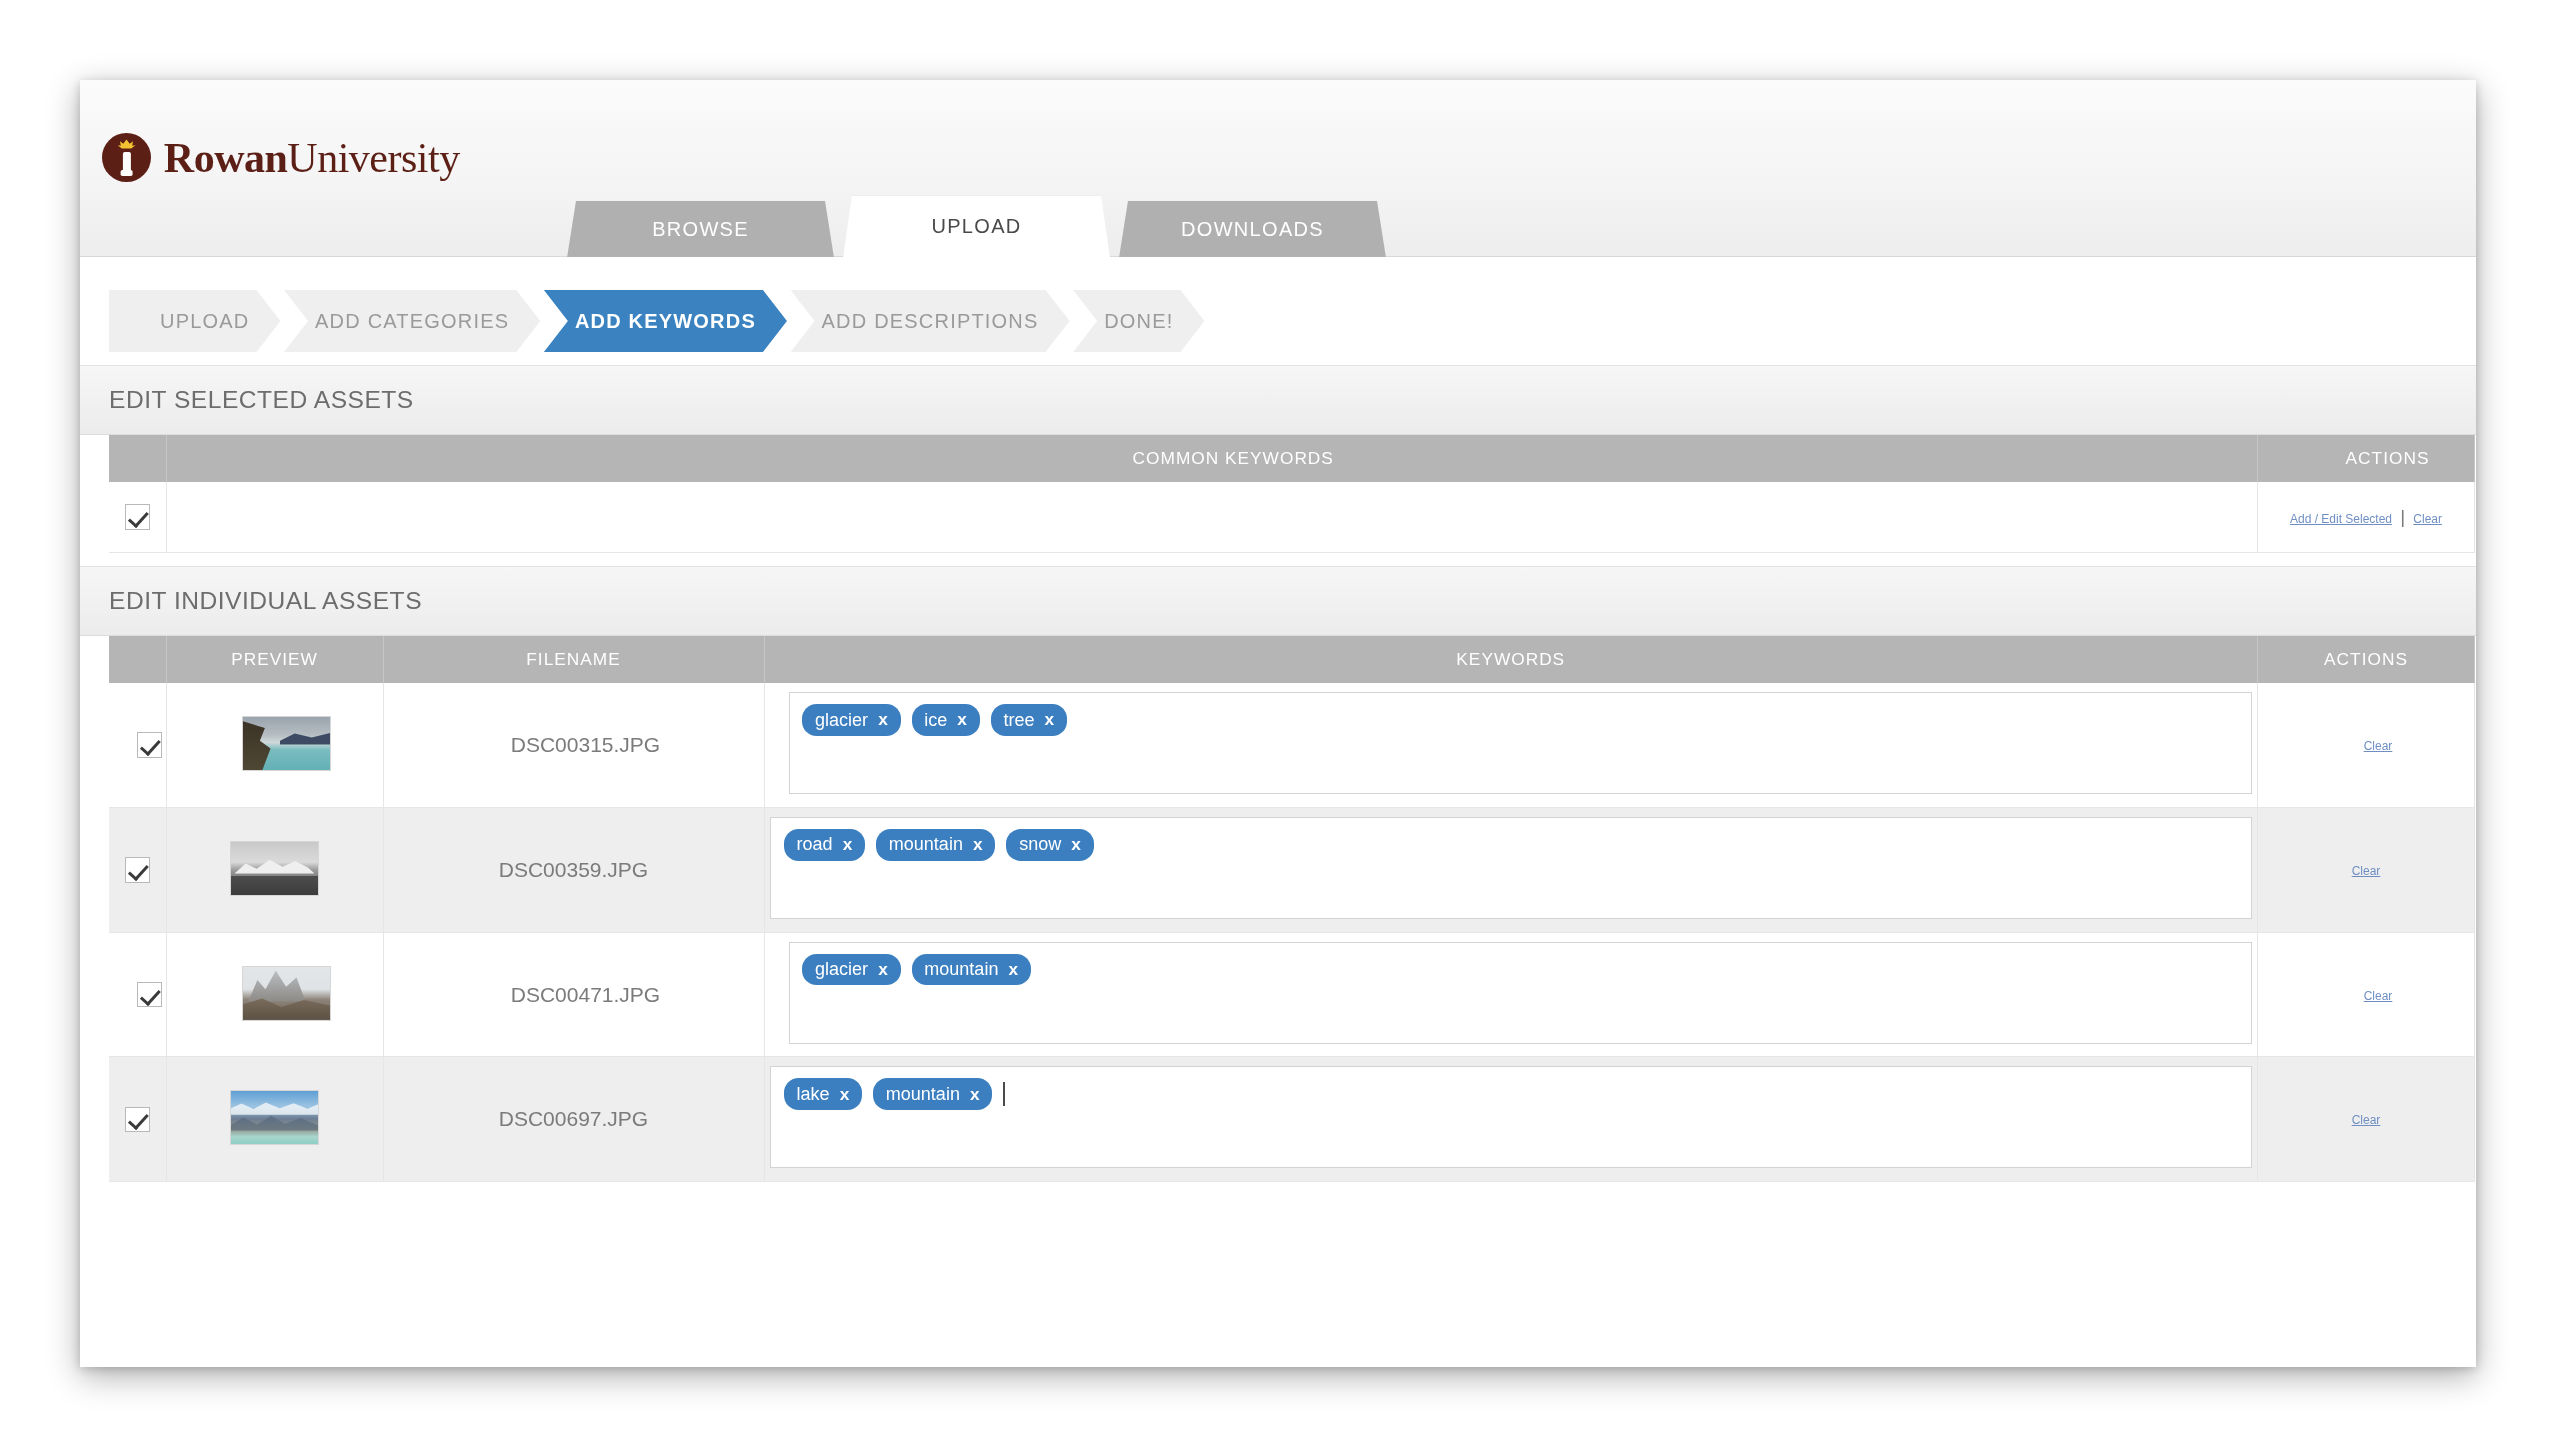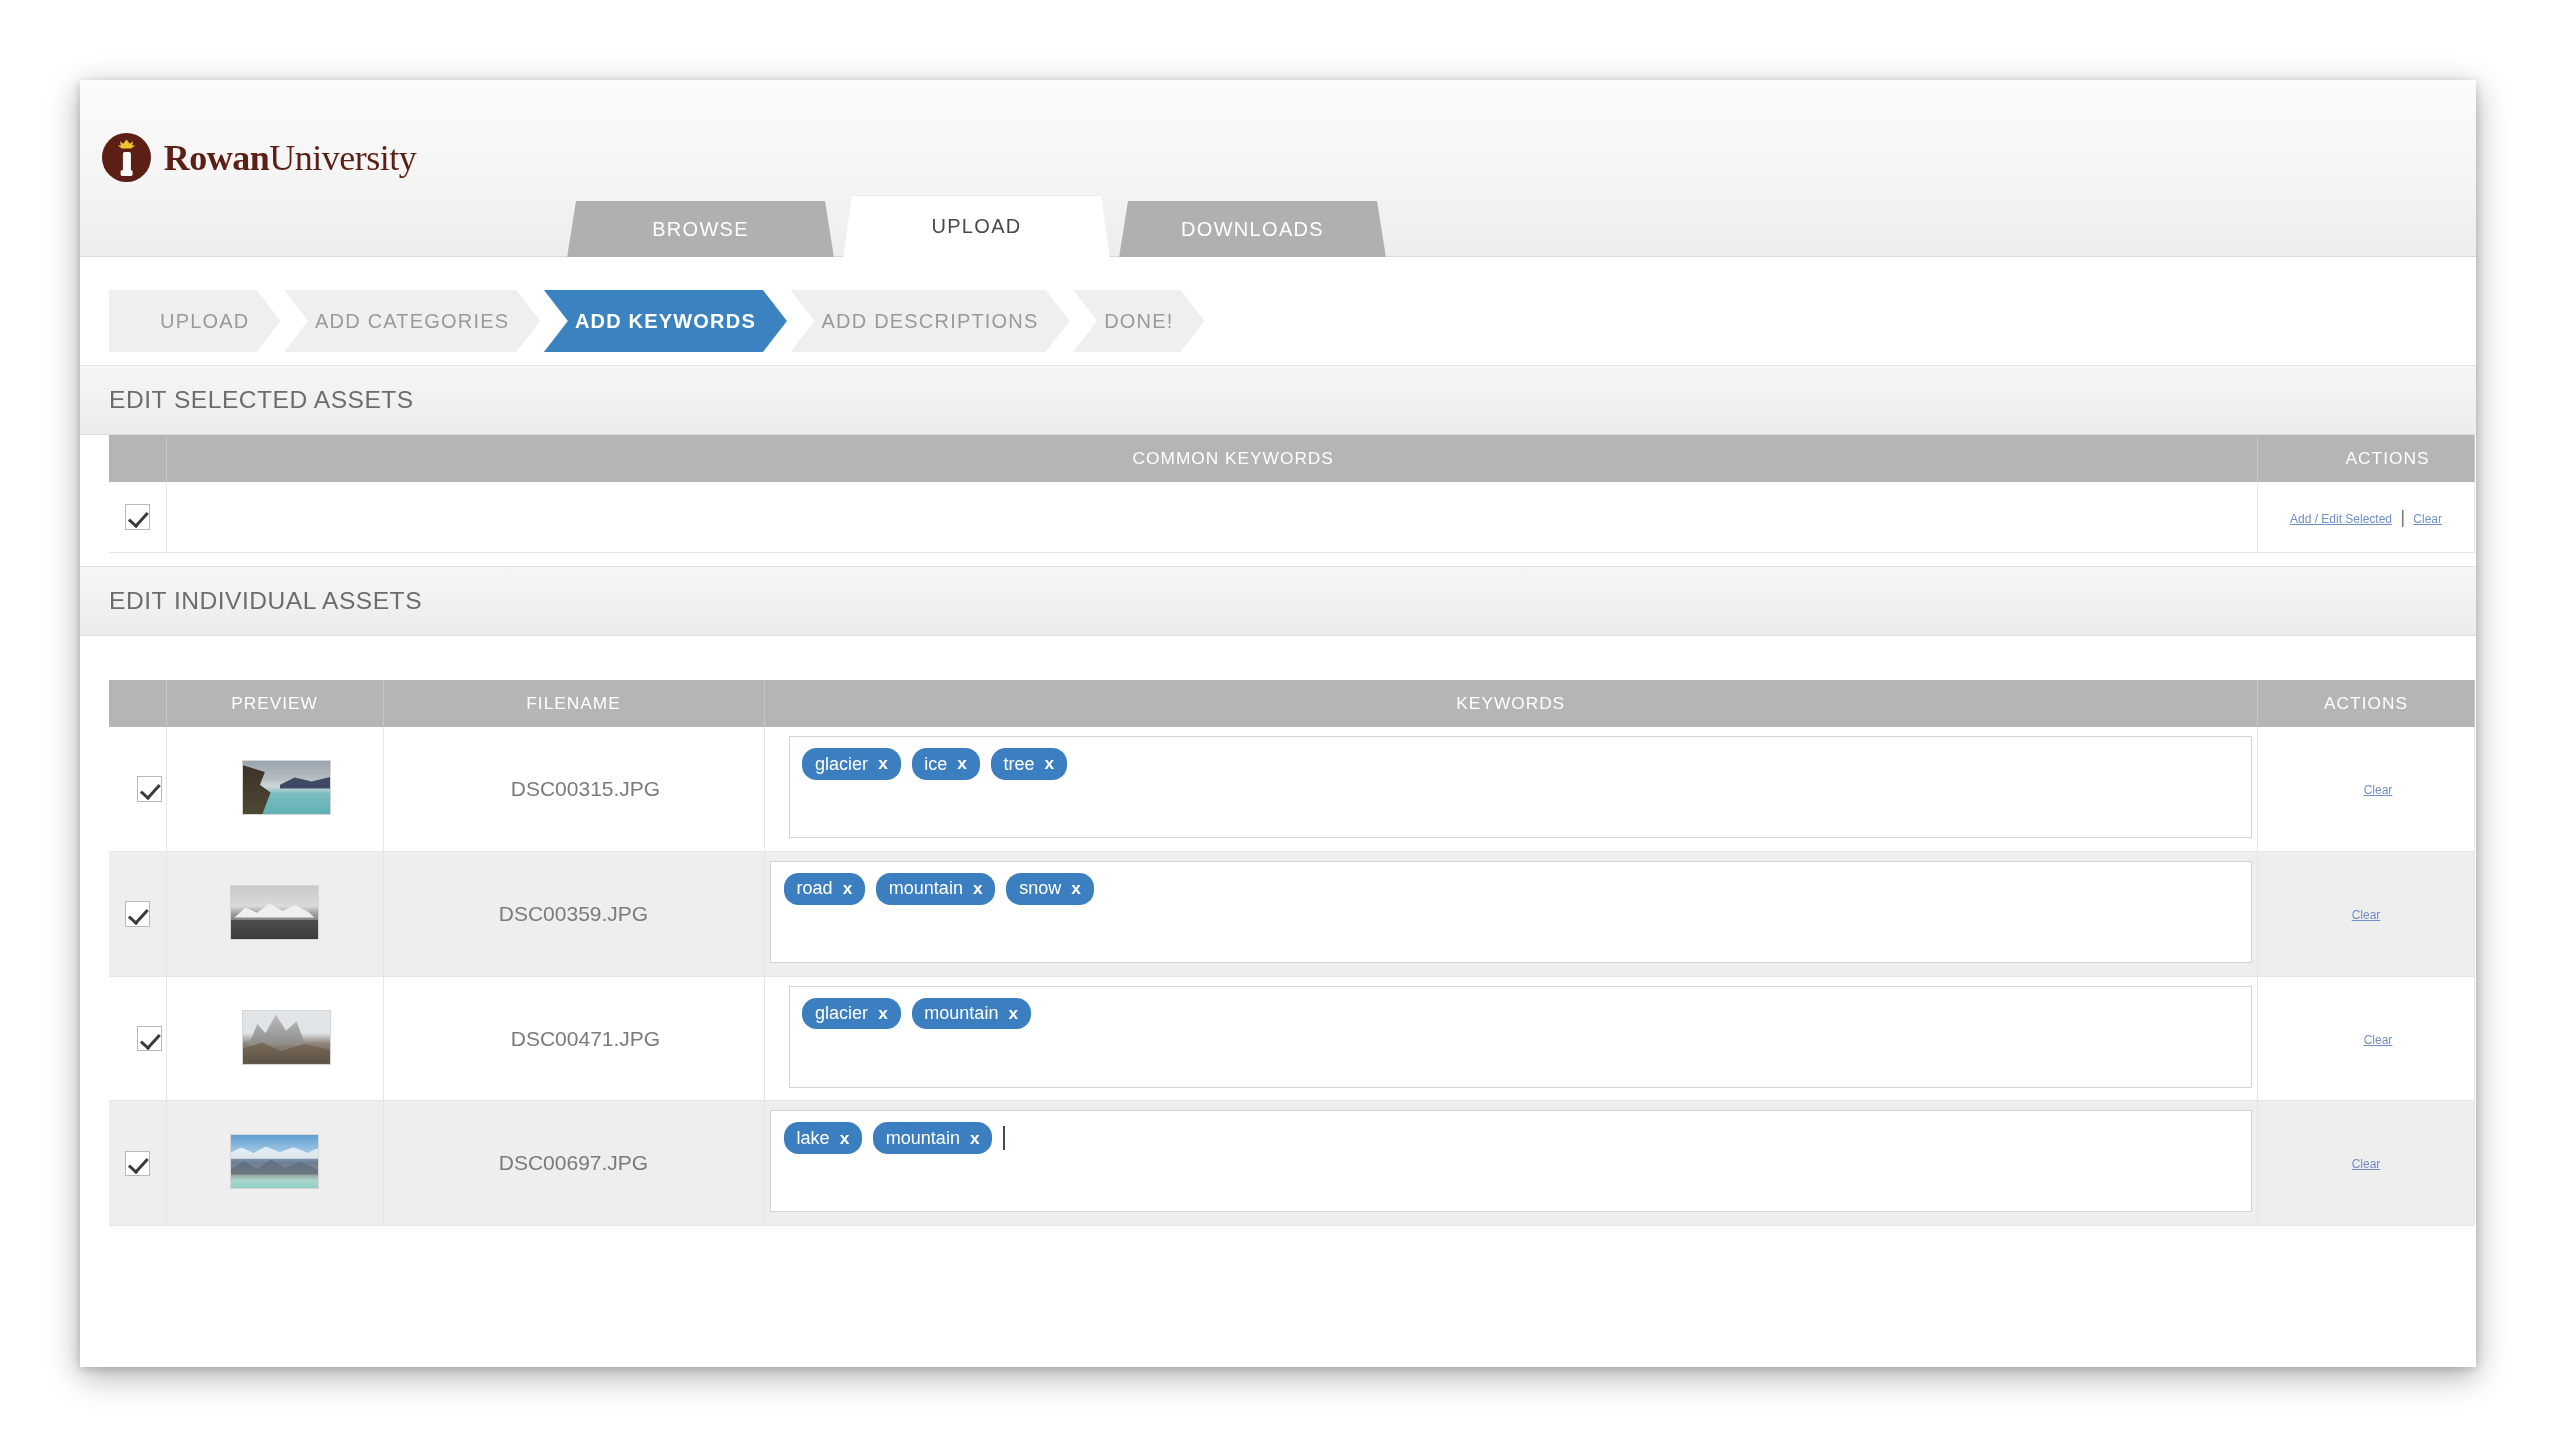--- a/index.html
+++ b/index.html
@@ -63,21 +63,21 @@
   }
   #logo-mark .torch-base {
     position: absolute; left: 50%; top: 37px;
     transform: translateX(-50%);
     width: 12.8px; height: 5.5px;
     background: #fdfdfb;
     border-radius: 1.8px;
   }
   #logo-text {
     font-family: "Liberation Serif", serif;
-    font-size: 36px;
+    font-size: 42px;
     color: #5c1f16;
     letter-spacing: -0.5px;
     white-space: nowrap;
   }
   #logo-text .bold { font-weight: bold; }
 
   
   #main-tabs {
     position: absolute;
     left: 487px;
@@ -165,21 +165,20 @@
     color: #6d6d6d;
     letter-spacing: 0.5px;
   }
 
   
   .asset-table {
     width: 2366px;
     margin-left: 29px;
     border-collapse: collapse;
     table-layout: fixed;
-    margin-top: 44px;
   }
   .asset-table th {
     background: #b5b5b5;
     color: #ffffff;
     font-size: 17.3px;
     font-weight: normal;
     letter-spacing: 1px;
     height: 47px;
     border-right: 0.9px solid #c6c6c6;
     text-align: center;

